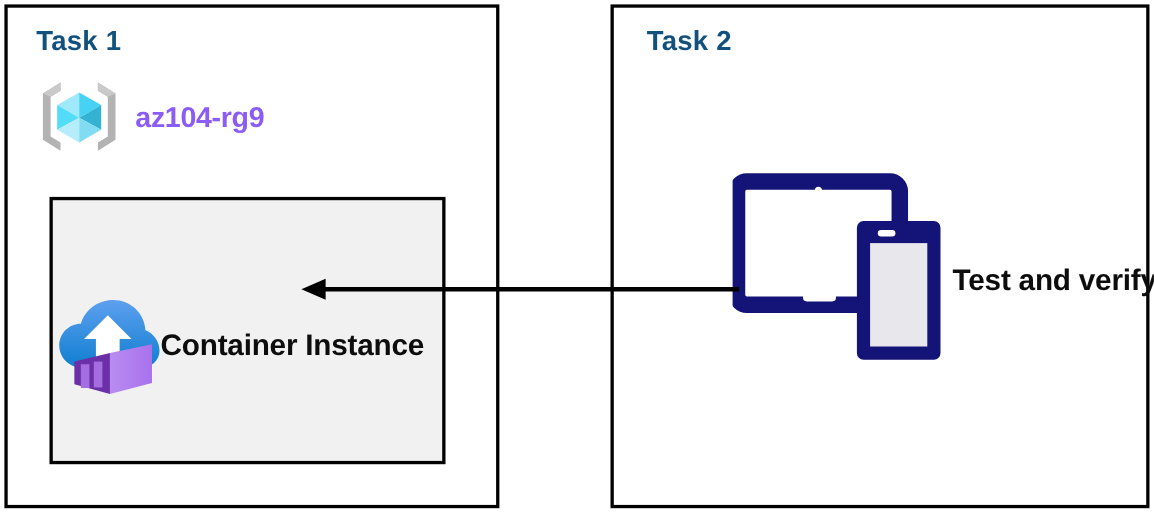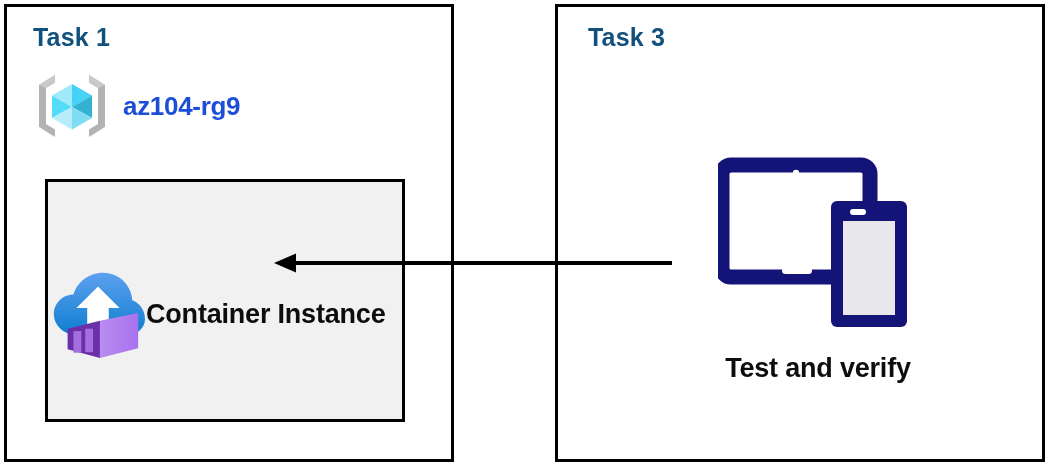--- a/index.html
+++ b/index.html
@@ -59,21 +59,21 @@
     left: 28px;
     top: 64px;
     display: flex;
     align-items: center;
     gap: 14px;
   }
   .rg-icon { width: 74px; height: 70px; display: block; }
   .rg-label {
     font-size: 26px;
     font-weight: bold;
-    color: #1d4ed8;
+    color: #8b5cf6;
     white-space: nowrap;
     letter-spacing: -0.3px;
   }
 
   
   #container-card {
     position: absolute;
     left: 38px;
     top: 172px;
     width: 360px;
@@ -97,25 +97,25 @@
     font-weight: bold;
     color: #0d0d0d;
     margin-top: 28px;
     white-space: nowrap;
     letter-spacing: -0.2px;
   }
 
   
   #device-block {
     position: absolute;
-    left: 120px;
+    left: 108px;
     top: 150px;
     width: 280px;
     display: flex;
-    flex-direction: column;
+    flex-direction: row;
     align-items: center;
   }
   .device-icon { width: 200px; height: 180px; display: block; }
   .device-label {
     font-size: 27px;
     font-weight: bold;
     color: #0d0d0d;
     margin-top: 16px;
     white-space: nowrap;
     letter-spacing: -0.2px;
@@ -193,21 +193,21 @@
           <rect x="38" y="66" width="8" height="24" fill="#a46ee0"></rect>
         </svg>
       </span>
       <div class="card-label">Container Instance</div>
     </div>
   </div>
 
   
   <div class="panel" id="panel-task2">
 
-    <div class="panel-title">Task 3</div>
+    <div class="panel-title">Task 2</div>
 
     <div id="device-block">
       <span>
         <svg class="device-icon" viewBox="0 0 200 180" xmlns="http://www.w3.org/2000/svg">
 
           <rect x="4" y="8" width="148" height="112" rx="9" ry="9" fill="none" stroke="#141478" stroke-width="15"></rect>
 
           <circle cx="78" cy="16" r="3.2" fill="#ffffff"></circle>
 
           <rect x="64" y="110" width="30" height="7" rx="3.5" ry="3.5" fill="#ffffff"></rect>

